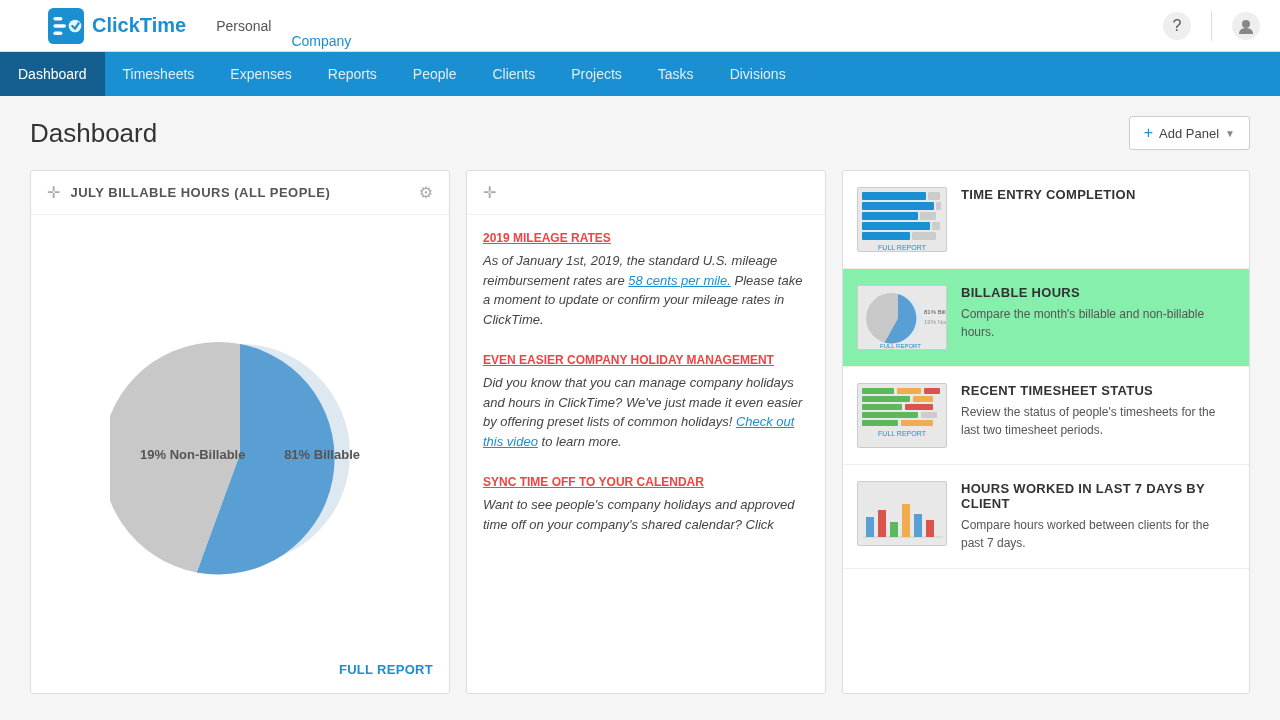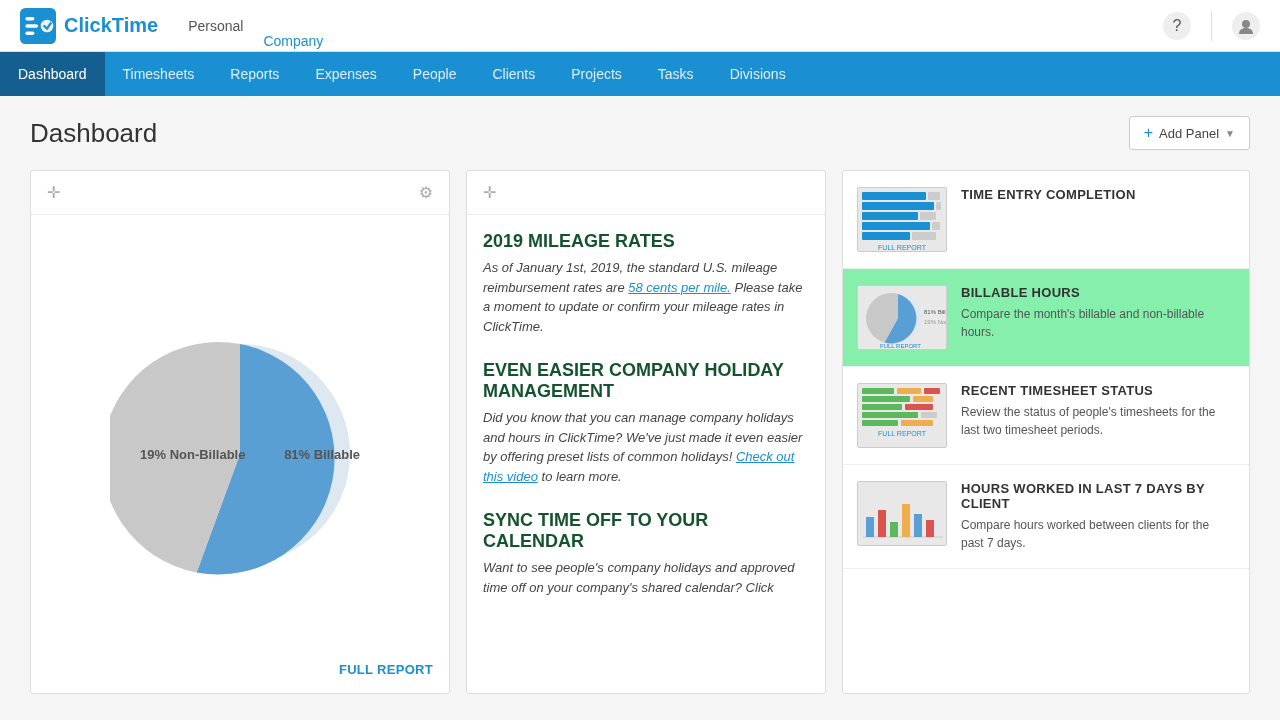--- a/index.html
+++ b/index.html
@@ -12,20 +12,21 @@
       height: 52px;
       display: flex;
       align-items: center;
       padding: 0 20px;
       justify-content: space-between;
     }
     .logo {
       display: flex;
       align-items: center;
       gap: 8px;
+      margin-left: 28px;
     }
     .logo-icon {
       width: 36px;
       height: 36px;
     }
     .logo-text {
       font-size: 20px;
       font-weight: bold;
       color: #1a8fd1;
     }
@@ -242,25 +243,26 @@
     }
     .news-body {
       padding: 16px;
       overflow-y: auto;
       flex: 1;
     }
     .news-item {
       margin-bottom: 24px;
     }
     .news-item-title {
-      color: #14532d;
-      font-size: 18px;
+      color: #ef4444;
+      font-size: 12px;
       font-weight: bold;
       cursor: pointer;
       margin-bottom: 6px;
+      text-decoration: underline;
     }
     .news-item-text {
       font-size: 13px;
       color: #444;
       line-height: 1.5;
       font-style: italic;
     }
     .news-item-text .link {
       color: #1a8fd1;
       text-decoration: underline;
@@ -372,22 +374,22 @@
         <circle cx="9" cy="7" r="4" fill="#888"></circle>
         <path d="M2 17c0-4 3-6 7-6s7 2 7 6" fill="#888"></path>
       </svg>
     </div>
   </div>
 </div>
 
 <div class="secondary-nav">
   <div class="secondary-nav-item active">Dashboard</div>
   <div class="secondary-nav-item">Timesheets</div>
+  <div class="secondary-nav-item">Expenses</div>
   <div class="secondary-nav-item">Reports</div>
-  <div class="secondary-nav-item">Expenses</div>
   <div class="secondary-nav-item">People</div>
   <div class="secondary-nav-item">Clients</div>
   <div class="secondary-nav-item">Projects</div>
   <div class="secondary-nav-item">Tasks</div>
   <div class="secondary-nav-item">Divisions</div>
 </div>
 
 <div class="main-content">
   <div class="page-header">
     <h1 class="page-title">Dashboard</h1>
@@ -397,20 +399,21 @@
       <span style="font-size:10px;color:#888;">▼</span>
     </button>
   </div>
 
   <div class="panels-container">
 
     <div class="panel panel-left">
       <div class="panel-header">
         <div class="panel-header-left">
           <span class="drag-icon">✛</span>
+          <span class="panel-title">JULY BILLABLE HOURS (ALL PEOPLE)</span>
         </div>
         <span class="gear-icon">⚙</span>
       </div>
       <div class="panel-body">
         <div class="pie-container">
           <svg width="260" height="260" viewBox="0 0 260 260">
 
             <circle cx="130" cy="130" r="110" fill="#dde8f0"></circle>
 
             <path d="M130,130 L130,20 A110,110 0 1,1 86.6,248.5 Z" fill="#5a9fd4"></path>

